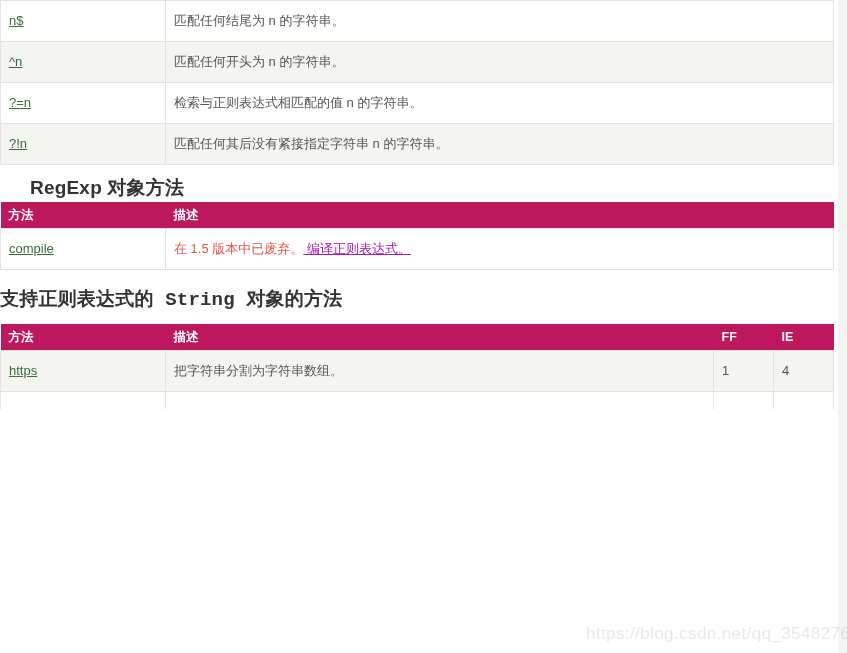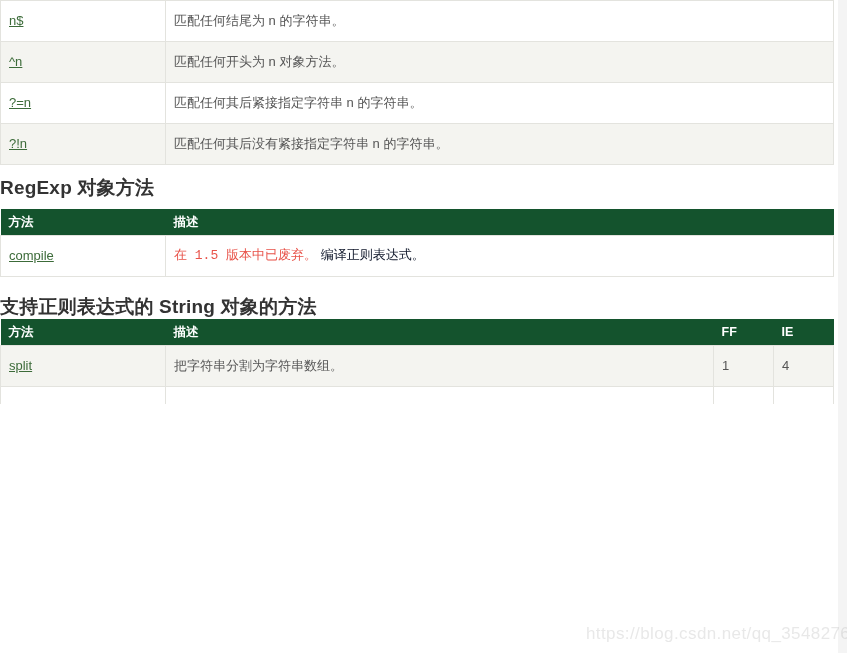--- a/index.html
+++ b/index.html
@@ -36,33 +36,33 @@
   }
 
   
   .section-heading {
     font-size: 19px;
     font-weight: bold;
     color: #333333;
     letter-spacing: 0.2px;
     line-height: 1.2;
   }
-  .heading-regexp  { margin: 12px 0 9px 0; }
-  .heading-string  { margin: 19px 0 0 0; }
+  .heading-regexp  { margin: 12px 0 2px 0; padding-left: 30px; }
+  .heading-string  { margin: 19px 0 12px 0; font-family: Liberation Mono, monospace; }
 
   
   table.ref {
     width: 833px;
     border-collapse: collapse;
     table-layout: fixed;
     background: #ffffff;
   }
 
   table.ref thead th {
-    background: #14532d;
+    background: #be185d;
     color: #ffffff;
     font-size: 12.5px;
     font-weight: bold;
     text-align: left;
     padding: 6px 8px 6px 8px;
     height: 24px;
     line-height: 14px;
     border: none;
     vertical-align: middle;
   }
@@ -91,22 +91,22 @@
     padding-bottom: 0;
     border-bottom: none;
   }
 
   a.ref-link {
     color: #3c6b39;
     text-decoration: underline;
     font-size: 13px;
   }
 
-  .deprecated { color: #e8534a; font-family: Liberation Mono, monospace; }
-  .plain      { color: #0f172a; }
+  .deprecated { color: #e8534a; }
+  .plain      { color: #a21caf; text-decoration: underline; }
 
   
   col.c-method { width: 165px; }
   col.c-desc   { width: 668px; }
 
   col.s-method { width: 165px; }
   col.s-desc   { width: 548px; }
   col.s-ff     { width: 60px; }
   col.s-ie     { width: 60px; }
 
@@ -140,27 +140,27 @@
       <tr class="row-white">
         <td>
           <a class="ref-link" href="#">n$</a>
         </td>
         <td>匹配任何结尾为 n 的字符串。</td>
       </tr>
       <tr class="row-tint">
         <td>
           <a class="ref-link" href="#">^n</a>
         </td>
-        <td>匹配任何开头为 n 对象方法。</td>
+        <td>匹配任何开头为 n 的字符串。</td>
       </tr>
       <tr class="row-white">
         <td>
           <a class="ref-link" href="#">?=n</a>
         </td>
-        <td>匹配任何其后紧接指定字符串 n 的字符串。</td>
+        <td>检索与正则表达式相匹配的值 n 的字符串。</td>
       </tr>
       <tr class="row-tint">
         <td>
           <a class="ref-link" href="#">?!n</a>
         </td>
         <td>匹配任何其后没有紧接指定字符串 n 的字符串。</td>
       </tr>
     </tbody>
   </table>
 
@@ -200,21 +200,21 @@
       <tr>
         <th>方法</th>
         <th>描述</th>
         <th>FF</th>
         <th>IE</th>
       </tr>
     </thead>
     <tbody>
       <tr class="row-tint">
         <td>
-          <a class="ref-link" href="#">split</a>
+          <a class="ref-link" href="#">https</a>
         </td>
         <td>把字符串分割为字符串数组。</td>
         <td>1</td>
         <td>4</td>
       </tr>
       <tr class="row-white row-clipped">
         <td></td>
         <td></td>
         <td></td>
         <td></td>

